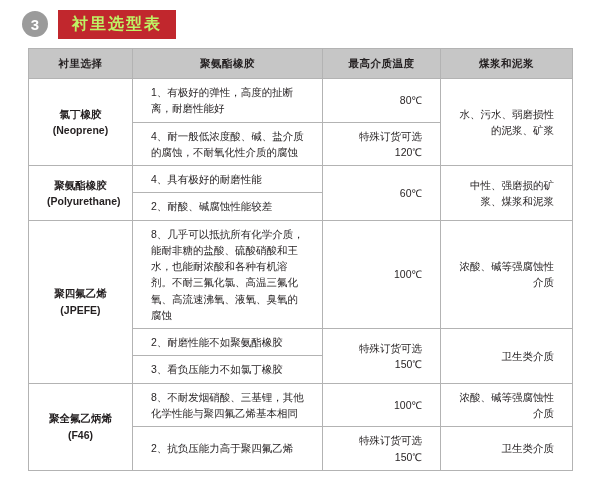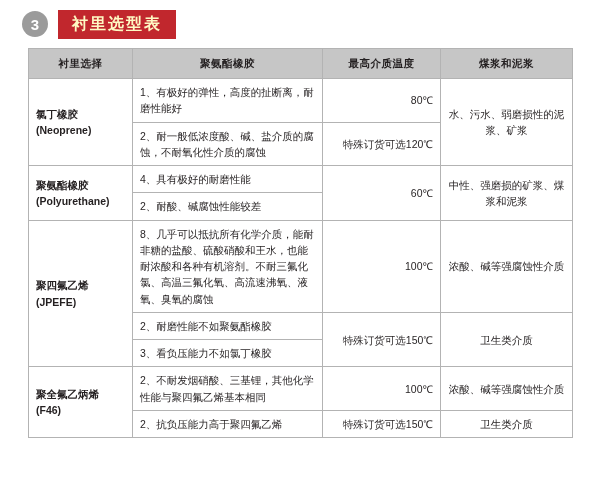--- a/index.html
+++ b/index.html
@@ -37,21 +37,21 @@
     font-size: 15px;
     font-weight: bold;
     display: flex;
     align-items: center;
     justify-content: center;
     flex: 0 0 auto;
   }
   .title-bar {
     margin-left: 10px;
     background: #c1272d;
-    color: #fef9c3;
+    color: #bef264;
     font-size: 16px;
     font-weight: bold;
     letter-spacing: 2px;
     padding: 4px 14px 5px 14px;
     line-height: 1.25;
     flex: 0 0 auto;
   }
   
   .table-wrap {
     padding: 8px 28px 0 28px;
@@ -60,54 +60,55 @@
     border-collapse: collapse;
     width: 544px;
     table-layout: fixed;
     border: 1px solid #b3b3b3;
   }
   table.spec th, table.spec td {
     border: 1px solid #b3b3b3;
     vertical-align: middle;
     font-size: 10.5px;
     line-height: 1.55;
-    padding: 5px 7px;
+    padding: 5px 18px;
     box-sizing: border-box;
   }
   thead th {
     background: #c6c6c6;
     color: #231f20;
     font-weight: bold;
     text-align: center;
     height: 30px;
     font-size: 11px;
     letter-spacing: 0.5px;
   }
   .col-a { width: 104px; }
   .col-b { width: 190px; }
   .col-c { width: 118px; }
   .col-d { width: 132px; }
 
   td.cat {
+    text-align: center;
     font-weight: bold;
     font-size: 11px;
     line-height: 1.5;
     background: #ffffff;
     padding: 4px 3px;
   }
   td.perf {
     text-align: left;
     padding: 7px 9px;
   }
   td.temp {
     text-align: right;
     line-height: 1.5;
   }
   td.scope {
-    text-align: center;
+    text-align: right;
     padding: 7px 10px;
     line-height: 1.55;
   }
   .nowrapline { display: block; }
 </style>
 </head>
 <body>
 
 <div class="page">
 
@@ -136,21 +137,21 @@
           <tr>
             <td class="cat" rowspan="2">
               <span class="nowrapline">氯丁橡胶</span>
               <span class="nowrapline">(Neoprene)</span>
             </td>
             <td class="perf">1、有极好的弹性，高度的扯断离，耐磨性能好</td>
             <td class="temp">80℃</td>
             <td class="scope" rowspan="2">水、污水、弱磨损性的泥浆、矿浆</td>
           </tr>
           <tr>
-            <td class="perf">2、耐一般低浓度酸、碱、盐介质的腐蚀，不耐氧化性介质的腐蚀</td>
+            <td class="perf">4、耐一般低浓度酸、碱、盐介质的腐蚀，不耐氧化性介质的腐蚀</td>
             <td class="temp">特殊订货可选120℃</td>
           </tr>
           <tr>
             <td class="cat" rowspan="2">
               <span class="nowrapline">聚氨酯橡胶</span>
               <span class="nowrapline">(Polyurethane)</span>
             </td>
             <td class="perf">4、具有极好的耐磨性能</td>
             <td class="temp" rowspan="2">60℃</td>
             <td class="scope" rowspan="2">中性、强磨损的矿浆、煤浆和泥浆</td>
@@ -173,21 +174,21 @@
             <td class="scope" rowspan="2">卫生类介质</td>
           </tr>
           <tr>
             <td class="perf">3、看负压能力不如氯丁橡胶</td>
           </tr>
           <tr>
             <td class="cat" rowspan="2">
               <span class="nowrapline">聚全氟乙炳烯</span>
               <span class="nowrapline">(F46)</span>
             </td>
-            <td class="perf">2、不耐发烟硝酸、三基锂，其他化学性能与聚四氟乙烯基本相同</td>
+            <td class="perf">8、不耐发烟硝酸、三基锂，其他化学性能与聚四氟乙烯基本相同</td>
             <td class="temp">100℃</td>
             <td class="scope">浓酸、碱等强腐蚀性介质</td>
           </tr>
           <tr>
             <td class="perf">2、抗负压能力高于聚四氟乙烯</td>
             <td class="temp">特殊订货可选150℃</td>
             <td class="scope">卫生类介质</td>
           </tr>
         </tbody>
     </table>

